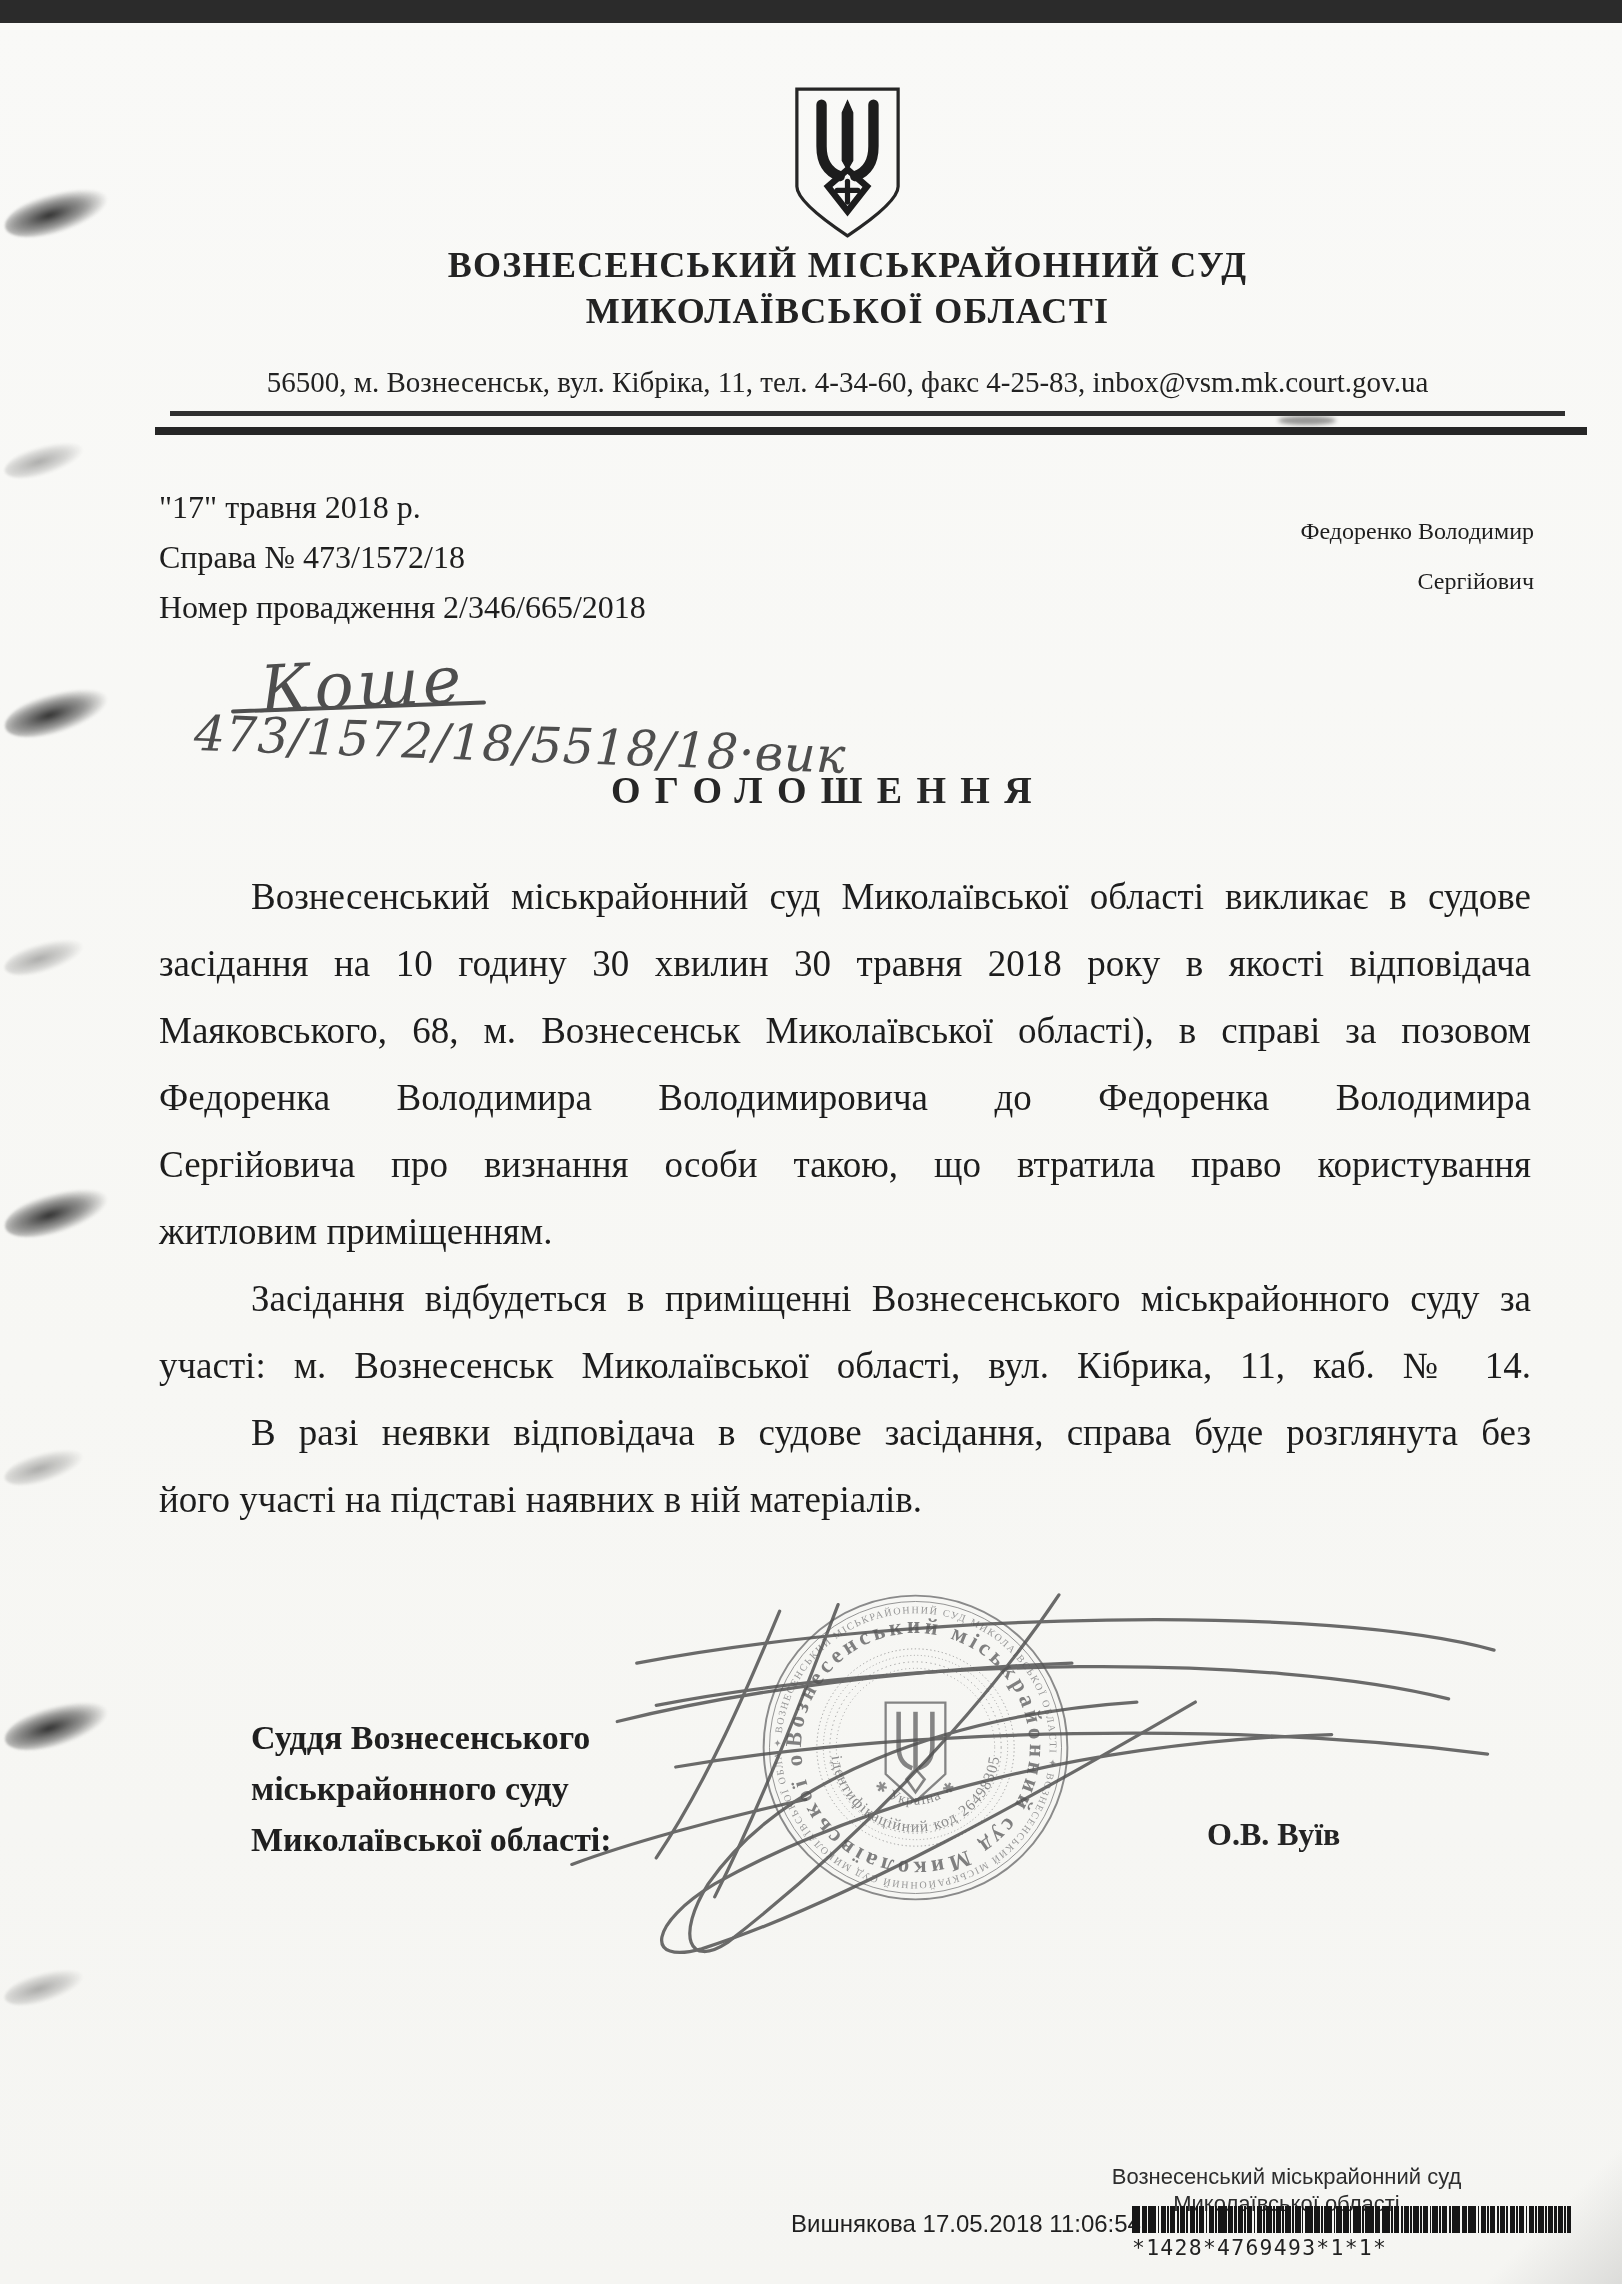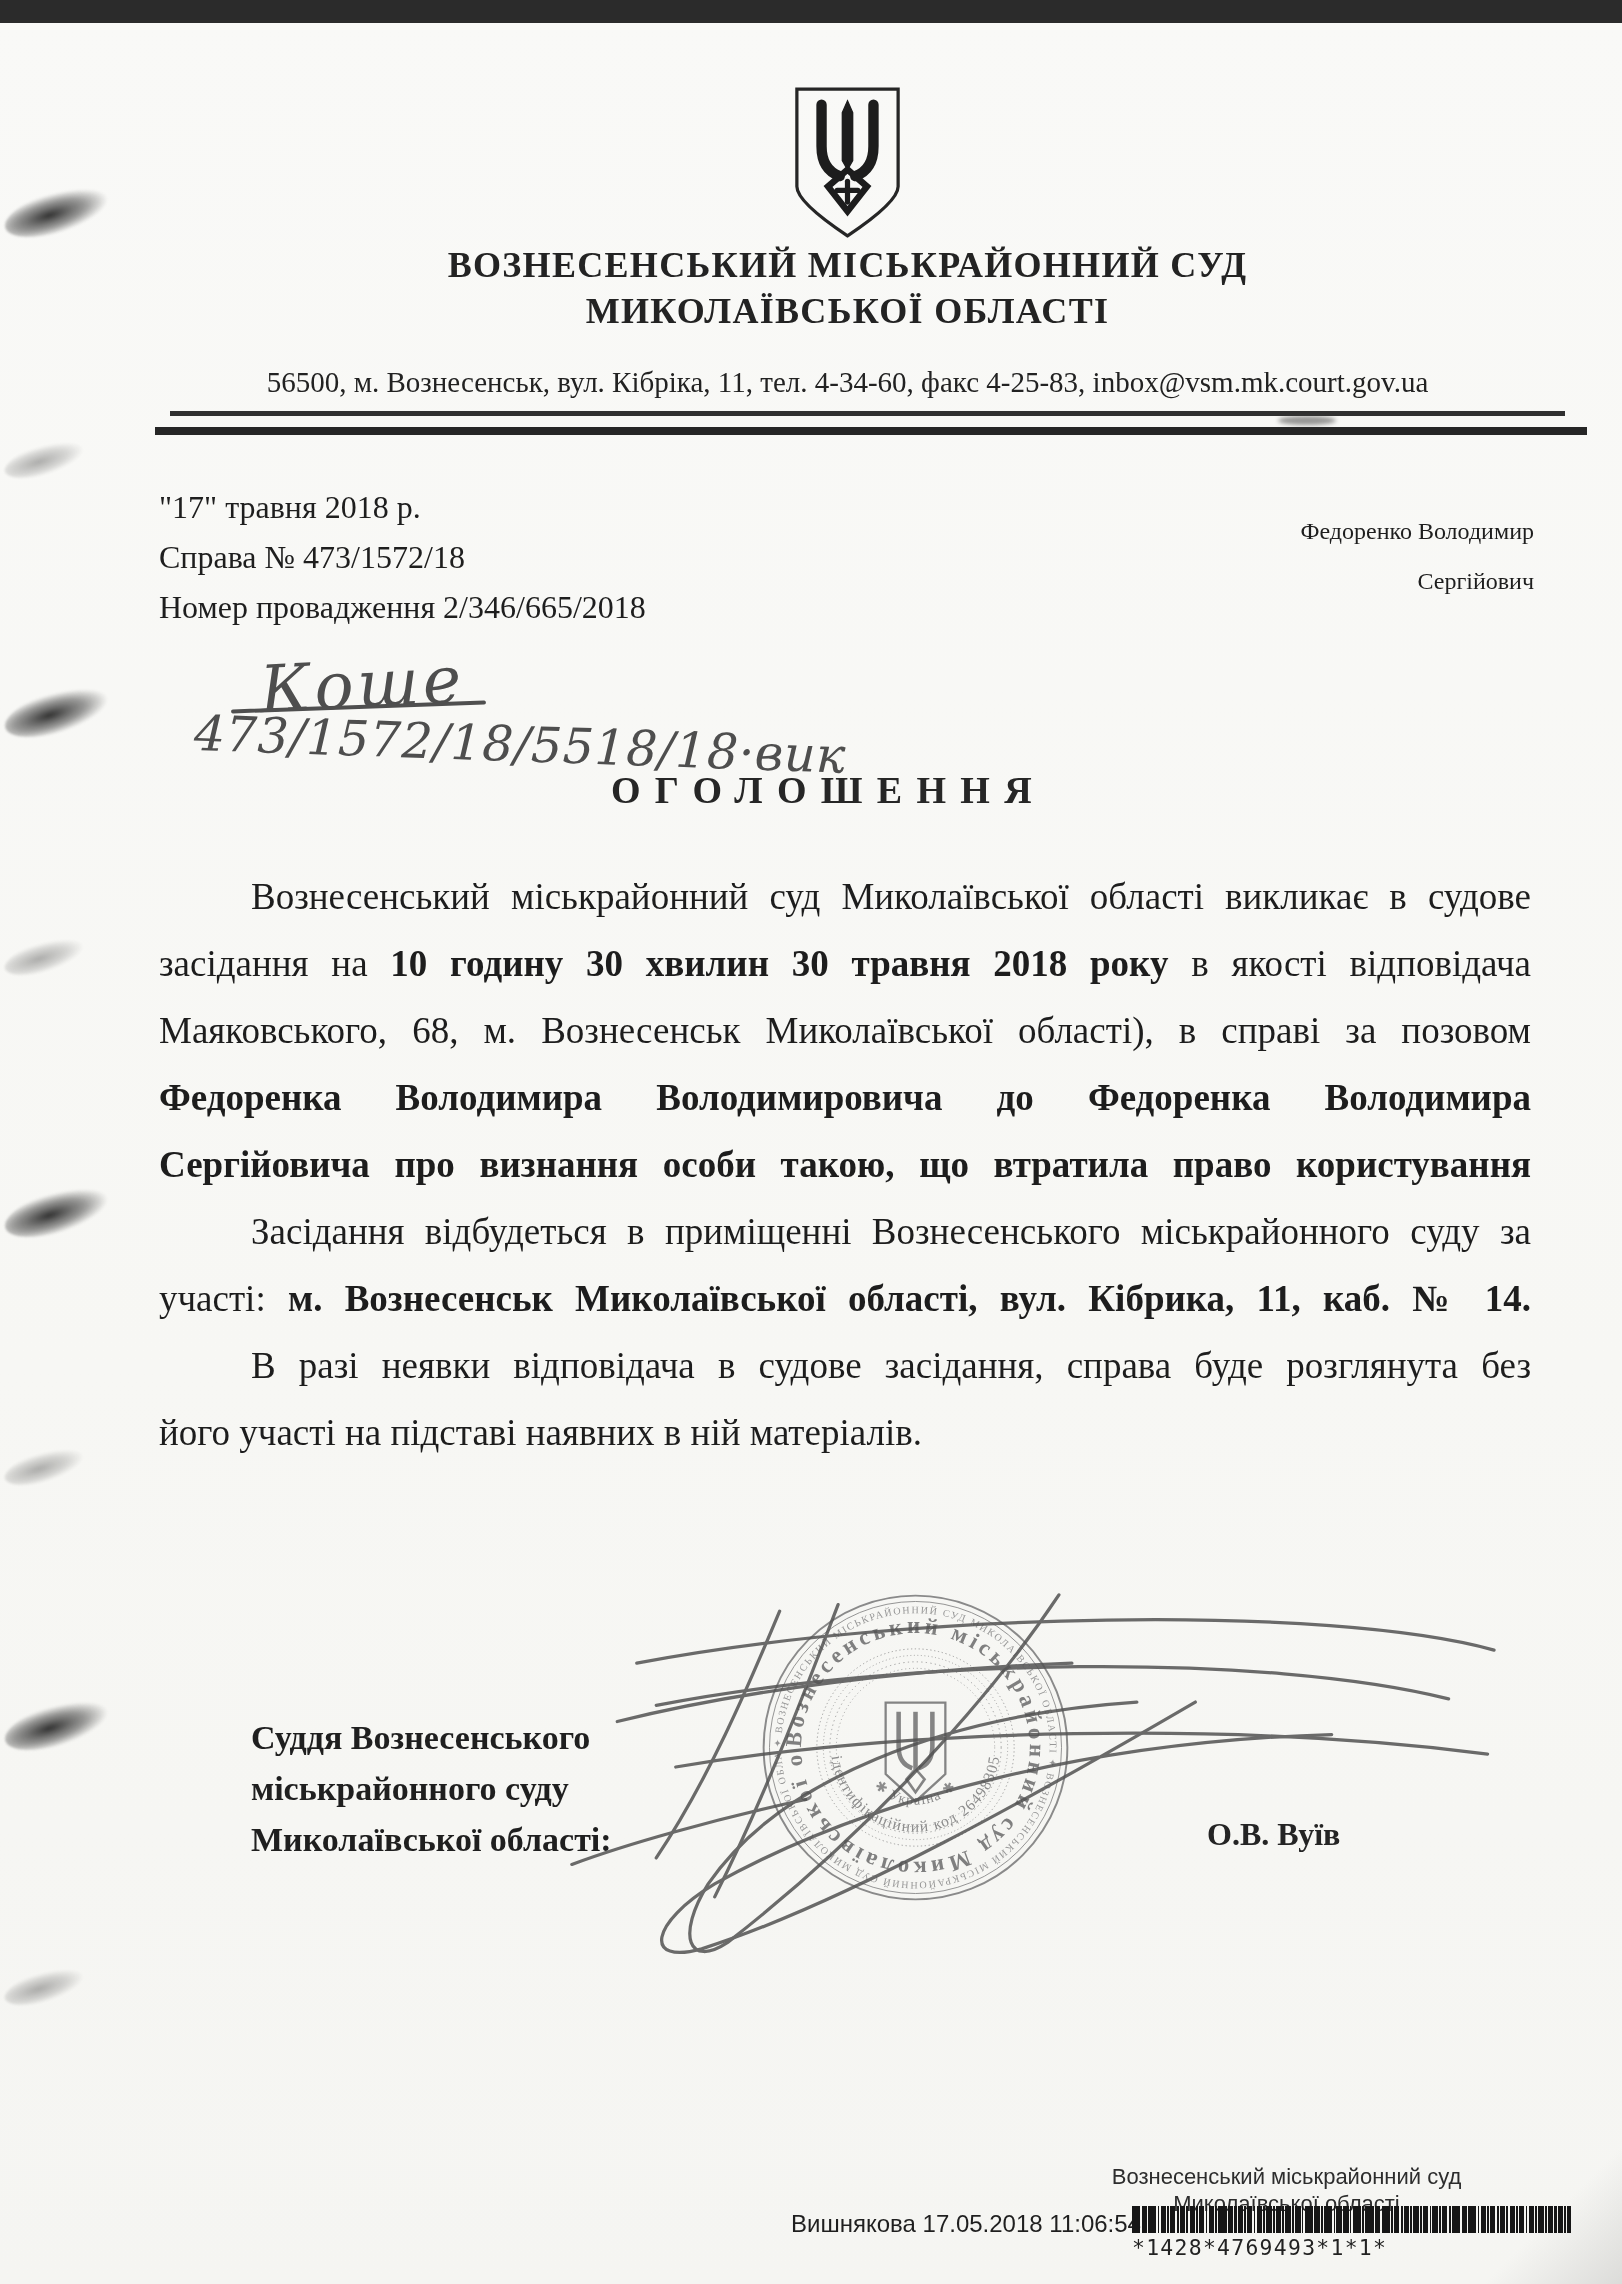--- a/index.html
+++ b/index.html
@@ -28,21 +28,21 @@
   .hw1{left:260px;top:647px;font-size:65px;letter-spacing:3.9px;transform:rotate(-3deg);}
   .hw1-under{left:231px;top:705px;width:255px;height:3.9px;background:#4f4f4f;border-radius:1.9px;transform:rotate(-2deg);}
   .hw2{left:195px;top:705px;font-size:49px;letter-spacing:0.6px;transform:rotate(2deg);transform-origin:left top;white-space:nowrap;}
   
   .doc-title{left:104px;top:768px;width:1449px;text-align:center;font-size:38px;font-weight:700;letter-spacing:14.3px;color:#262626;}
   
   .body-block{left:159px;top:863px;width:1372px;font-size:37px;line-height:67px;z-index:3;}
   .line{text-align:justify;}
   .line.just{text-align-last:justify;}
   .line.ind{padding-left:92px;}
-  .b{font-weight:700;}
+  .b{font-weight:400;}
   
   .sig-block{left:251px;top:1712px;font-size:34px;font-weight:700;line-height:51px;color:#1f1f1f;z-index:3;}
   .judge-name{left:1207px;top:1816px;font-size:32px;font-weight:700;color:#242424;z-index:3;}
   
   .seal-svg{left:750px;top:1582px;z-index:2;}
   .ink-svg{left:351px;top:1546px;z-index:4;}
   
   .f-court{left:994px;top:2163px;width:585px;text-align:center;font-family:"Liberation Sans",sans-serif;font-size:22px;line-height:27px;color:#2d2d2d;}
   .clerk{left:791px;top:2210px;font-family:"Liberation Sans",sans-serif;font-size:24px;color:#1f1f1f;white-space:nowrap;}
   .barcode{left:1132px;top:2206px;width:439px;height:27px;
@@ -104,20 +104,21 @@
   <div class="abs hw hw2">473/1572/18/5518/18·вик</div>
 
   <div class="abs doc-title">ОГОЛОШЕННЯ</div>
 
   <div class="abs body-block">
       <div class="line just ind"><span>Вознесенський міськрайонний суд Миколаївської області викликає в судове</span></div>
       <div class="line just"><span>засідання на </span><span class="b">10 годину 30 хвилин 30 травня 2018 року</span><span> в якості відповідача</span></div>
       <div class="line just"><span>Маяковського, 68, м. Вознесенськ Миколаївської області), в справі за позовом</span></div>
       <div class="line just"><span class="b">Федоренка Володимира Володимировича до Федоренка Володимира</span></div>
       <div class="line just"><span class="b">Сергійовича про визнання особи такою, що втратила право користування</span></div>
+      <div class="line"><span class="b">житловим приміщенням.</span></div>
       <div class="line just ind"><span>Засідання відбудеться в приміщенні Вознесенського міськрайонного суду за</span></div>
       <div class="line just"><span>участі: </span><span class="b">м. Вознесенськ Миколаївської області, вул. Кібрика, 11, каб. № 14.</span></div>
       <div class="line just ind"><span>В разі неявки відповідача в судове засідання, справа буде розглянута без</span></div>
       <div class="line"><span>його участі  на підставі наявних в ній матеріалів.</span></div>
     </div>
 
   <div class="abs sig-block">
     <div>Суддя Вознесенського</div>
     <div>міськрайонного суду</div>
     <div>Миколаївської області:</div>

